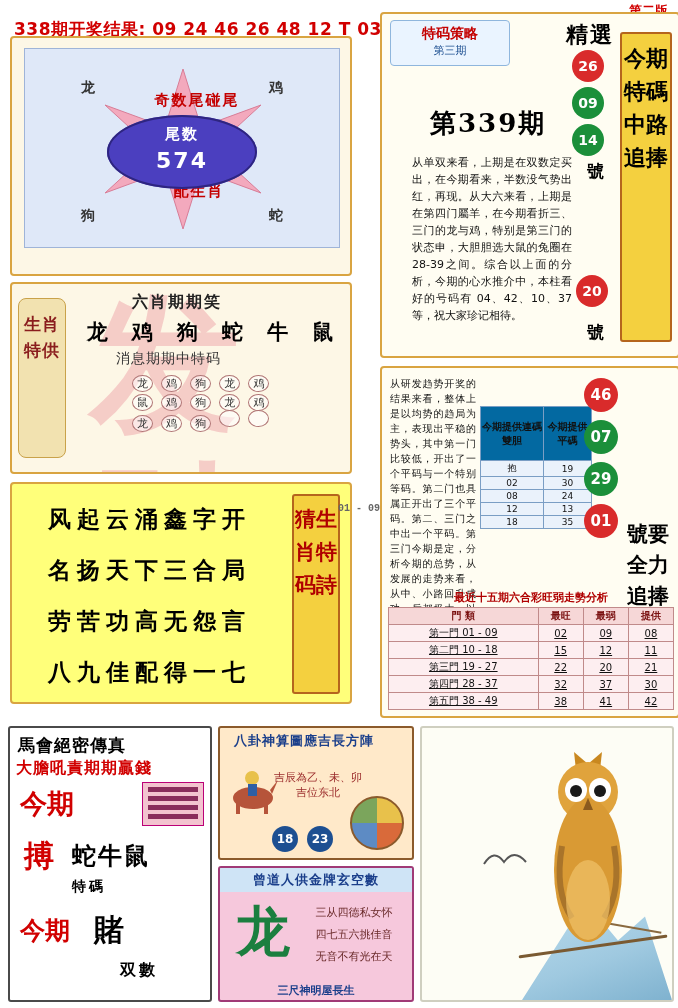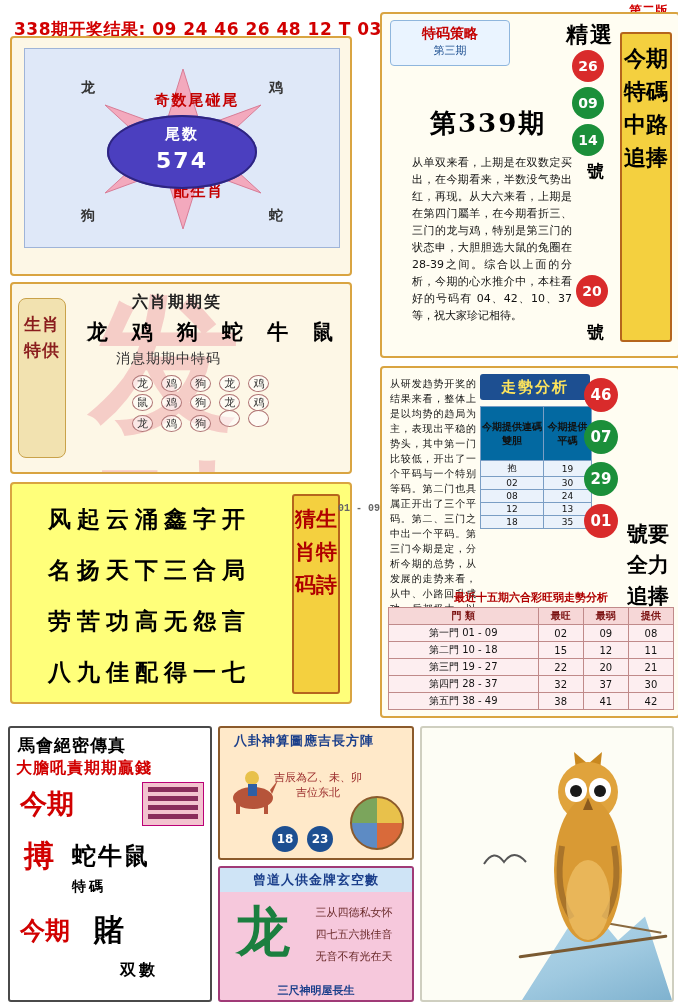--- a/index.html
+++ b/index.html
@@ -148,21 +148,21 @@
   .e-ball { width:34px; height:34px; border-radius:50%; color:#fff; font-size:15px; font-weight:bold;
      text-align:center; line-height:34px; margin-bottom:8px;}
   .e-vert { position:absolute; right:6px; top:150px; width:48px; height:190px;
      text-align:center; color:#000; font-size:21px; font-weight:bold; line-height:31px;
      font-family:"DejaVu Serif","Liberation Serif",serif;}
   .e-bottom { position:absolute; left:6px; bottom:6px; width:286px;}
   .e-bottom .cap { text-align:center; font-size:11px; font-weight:bold; color:#b00000; margin-bottom:2px;}
   .big-table { width:100%; border-collapse:collapse;}
   .big-table th, .big-table td { border:1px solid #c08a8a; font-size:10px; text-align:center; padding:1px 0;}
   .big-table th { background:#f6d7d7; color:#7a1010;}
-  .big-table td { background:#fdeef0; color:#111;}
+  .big-table td { background:#fdeef0; color:#111;text-decoration:underline;}
 
   
   .bottom { position:absolute; left:4px; top:726px; width:670px; height:278px;}
   .bx { position:absolute; border:2px solid #7a5ca8; border-radius:3px; overflow:hidden;}
 
   .b1 { left:4px; top:0; width:204px; height:276px; background:#ffffff; border-color:#4a4a4a;}
   .b1-l1 { position:absolute; left:8px; top:6px; font-size:17px; font-weight:bold; color:#000; letter-spacing:1px;
      font-family:"DejaVu Serif","Liberation Serif",serif;}
   .b1-l2 { position:absolute; left:6px; top:30px; font-size:16px; font-weight:bold; color:#d10000; letter-spacing:1px;
      font-family:"DejaVu Serif","Liberation Serif",serif;}
@@ -315,21 +315,20 @@
       </div>
       <div class="hao1">號</div>
       <div class="ball ball-40" style="background:#d92b2b">20</div>
       <div class="hao2">號</div>
 
       <div class="d-vert">今期特碼中路追捧</div>
     </div>
 
     <div class="panel-e">
       <div class="e-text">从研发趋势开奖的结果来看，整体上是以均势的趋局为主，表现出平稳的势头，其中第一门比较低，开出了一个平码与一个特别等码。第二门也具属正开出了三个平码。第二、三门之中出一个平码。第三门今期是定，分析今期的总势，从发展的走势来看，从中、小路回升成功、后都极大，以及重点跟进，看二、四、一、三门的来意见同。</div>
-      <div class="e-banner">走勢分析</div>
 
       <table class="e-table">
         <tbody>
             <tr>
           <td class="h">今期提供連碼雙胆</td>
           <td class="h">今期提供平碼</td>
         </tr>
         <tr>
           <td>抱</td>
           <td>19</td>

